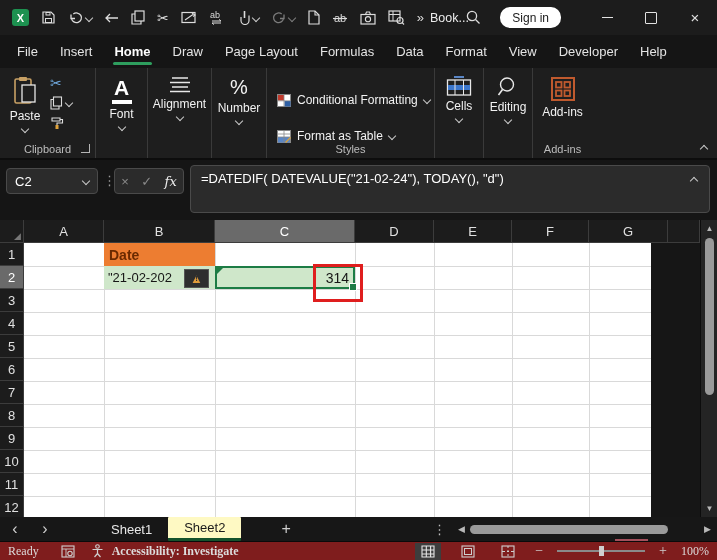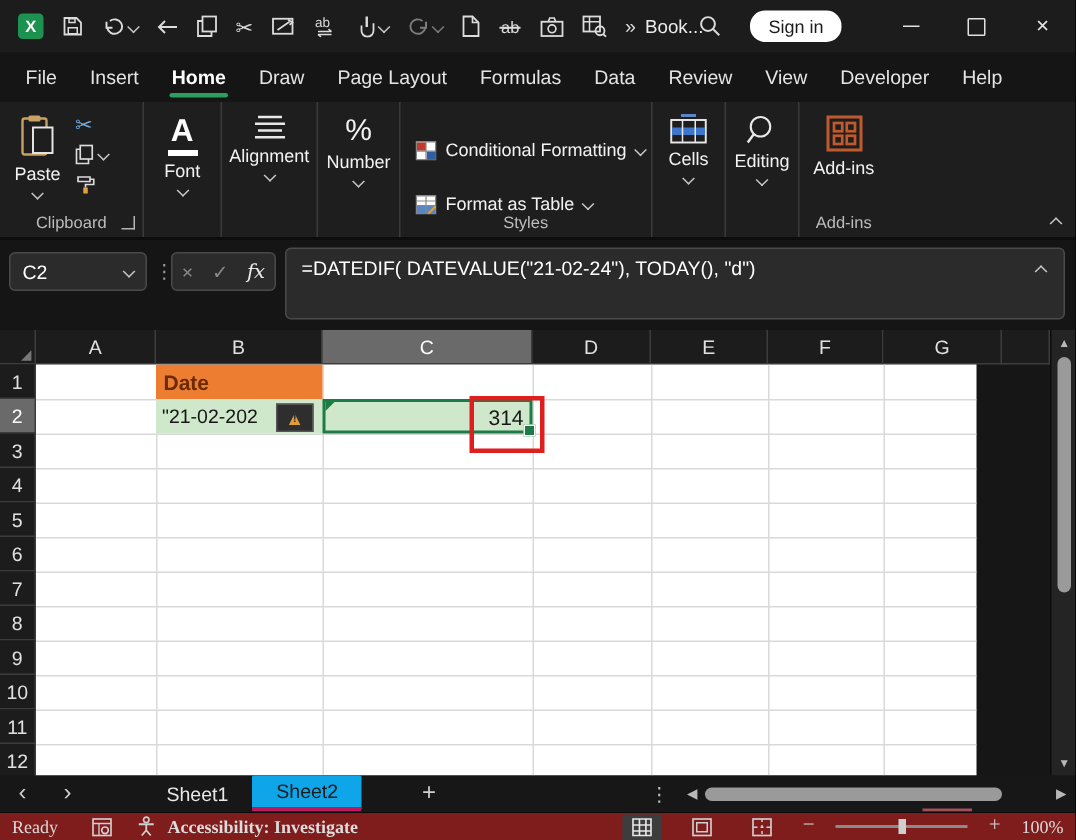--- a/index.html
+++ b/index.html
@@ -97,21 +97,21 @@
   .redbox{position:absolute;left:313px;top:44px;width:50px;height:38px;border:3px solid #DF1E1E;
           box-sizing:border-box;z-index:6;}
   .vscroll{position:absolute;left:700px;top:0;width:17px;height:297px;background:#242424;border-left:1px solid #0c0c0c;box-sizing:border-box;}
   .vscroll .arr{position:absolute;left:0;width:17px;text-align:center;font-size:8px;color:#b8b8b8;}
   .vthumb{position:absolute;left:4px;top:18px;width:9px;height:157px;background:#9a9a9a;border-radius:5px;}
 
   
   .sheetbar{position:absolute;left:0;top:517px;width:717px;height:24px;background:#171717;display:flex;align-items:center;}
   .snav{color:#cfcfcf;font-size:16px;width:30px;text-align:center;}
   .stab{padding:0 16px;height:24px;display:flex;align-items:center;color:#e8e8e8;font-size:13px;}
-  .stab.active{background:#0ea5e9;color:#1a1a1a;border-bottom:3px solid #be185d;box-sizing:border-box;border-radius:1px;}
+  .stab.active{background:#fef9c3;color:#1a1a1a;border-bottom:3px solid #14532d;box-sizing:border-box;border-radius:1px;}
   .addsheet{color:#cfcfcf;font-size:16px;margin-left:40px;}
   .sb-dots{position:absolute;left:433px;color:#bdbdbd;font-size:13px;}
   .hscroll-left{position:absolute;left:458px;font-size:9px;color:#b8b8b8;}
   .hthumb{position:absolute;left:470px;top:8px;width:198px;height:9px;background:#9a9a9a;border-radius:5px;}
   .hscroll-right{position:absolute;right:6px;font-size:9px;color:#b8b8b8;}
   .red-artifact{position:absolute;left:615px;top:22px;width:33px;height:3px;background:#a4505c;}
 
   
   .statusbar{position:absolute;left:0;top:541px;width:717px;height:19px;background:#7f1d1d;
              border-top:1px solid #0a0a0a;box-sizing:border-box;display:flex;align-items:center;font-size:12px;color:#dcdcdc;font-family:Liberation Serif, serif;}
@@ -235,21 +235,21 @@
   </div>
 
   <div class="tabrow">
     <div class="rtab">File</div>
     <div class="rtab">Insert</div>
     <div class="rtab active">Home</div>
     <div class="rtab">Draw</div>
     <div class="rtab">Page Layout</div>
     <div class="rtab">Formulas</div>
     <div class="rtab">Data</div>
-    <div class="rtab">Review</div>
+    <div class="rtab">Format</div>
     <div class="rtab">View</div>
     <div class="rtab">Developer</div>
     <div class="rtab">Help</div>
   </div>
 
   <div class="ribbon">
 
     <div class="rgroup" style="width:96px;">
       <div style="display:flex;">
         <div class="bigbtn" style="width:50px;">

